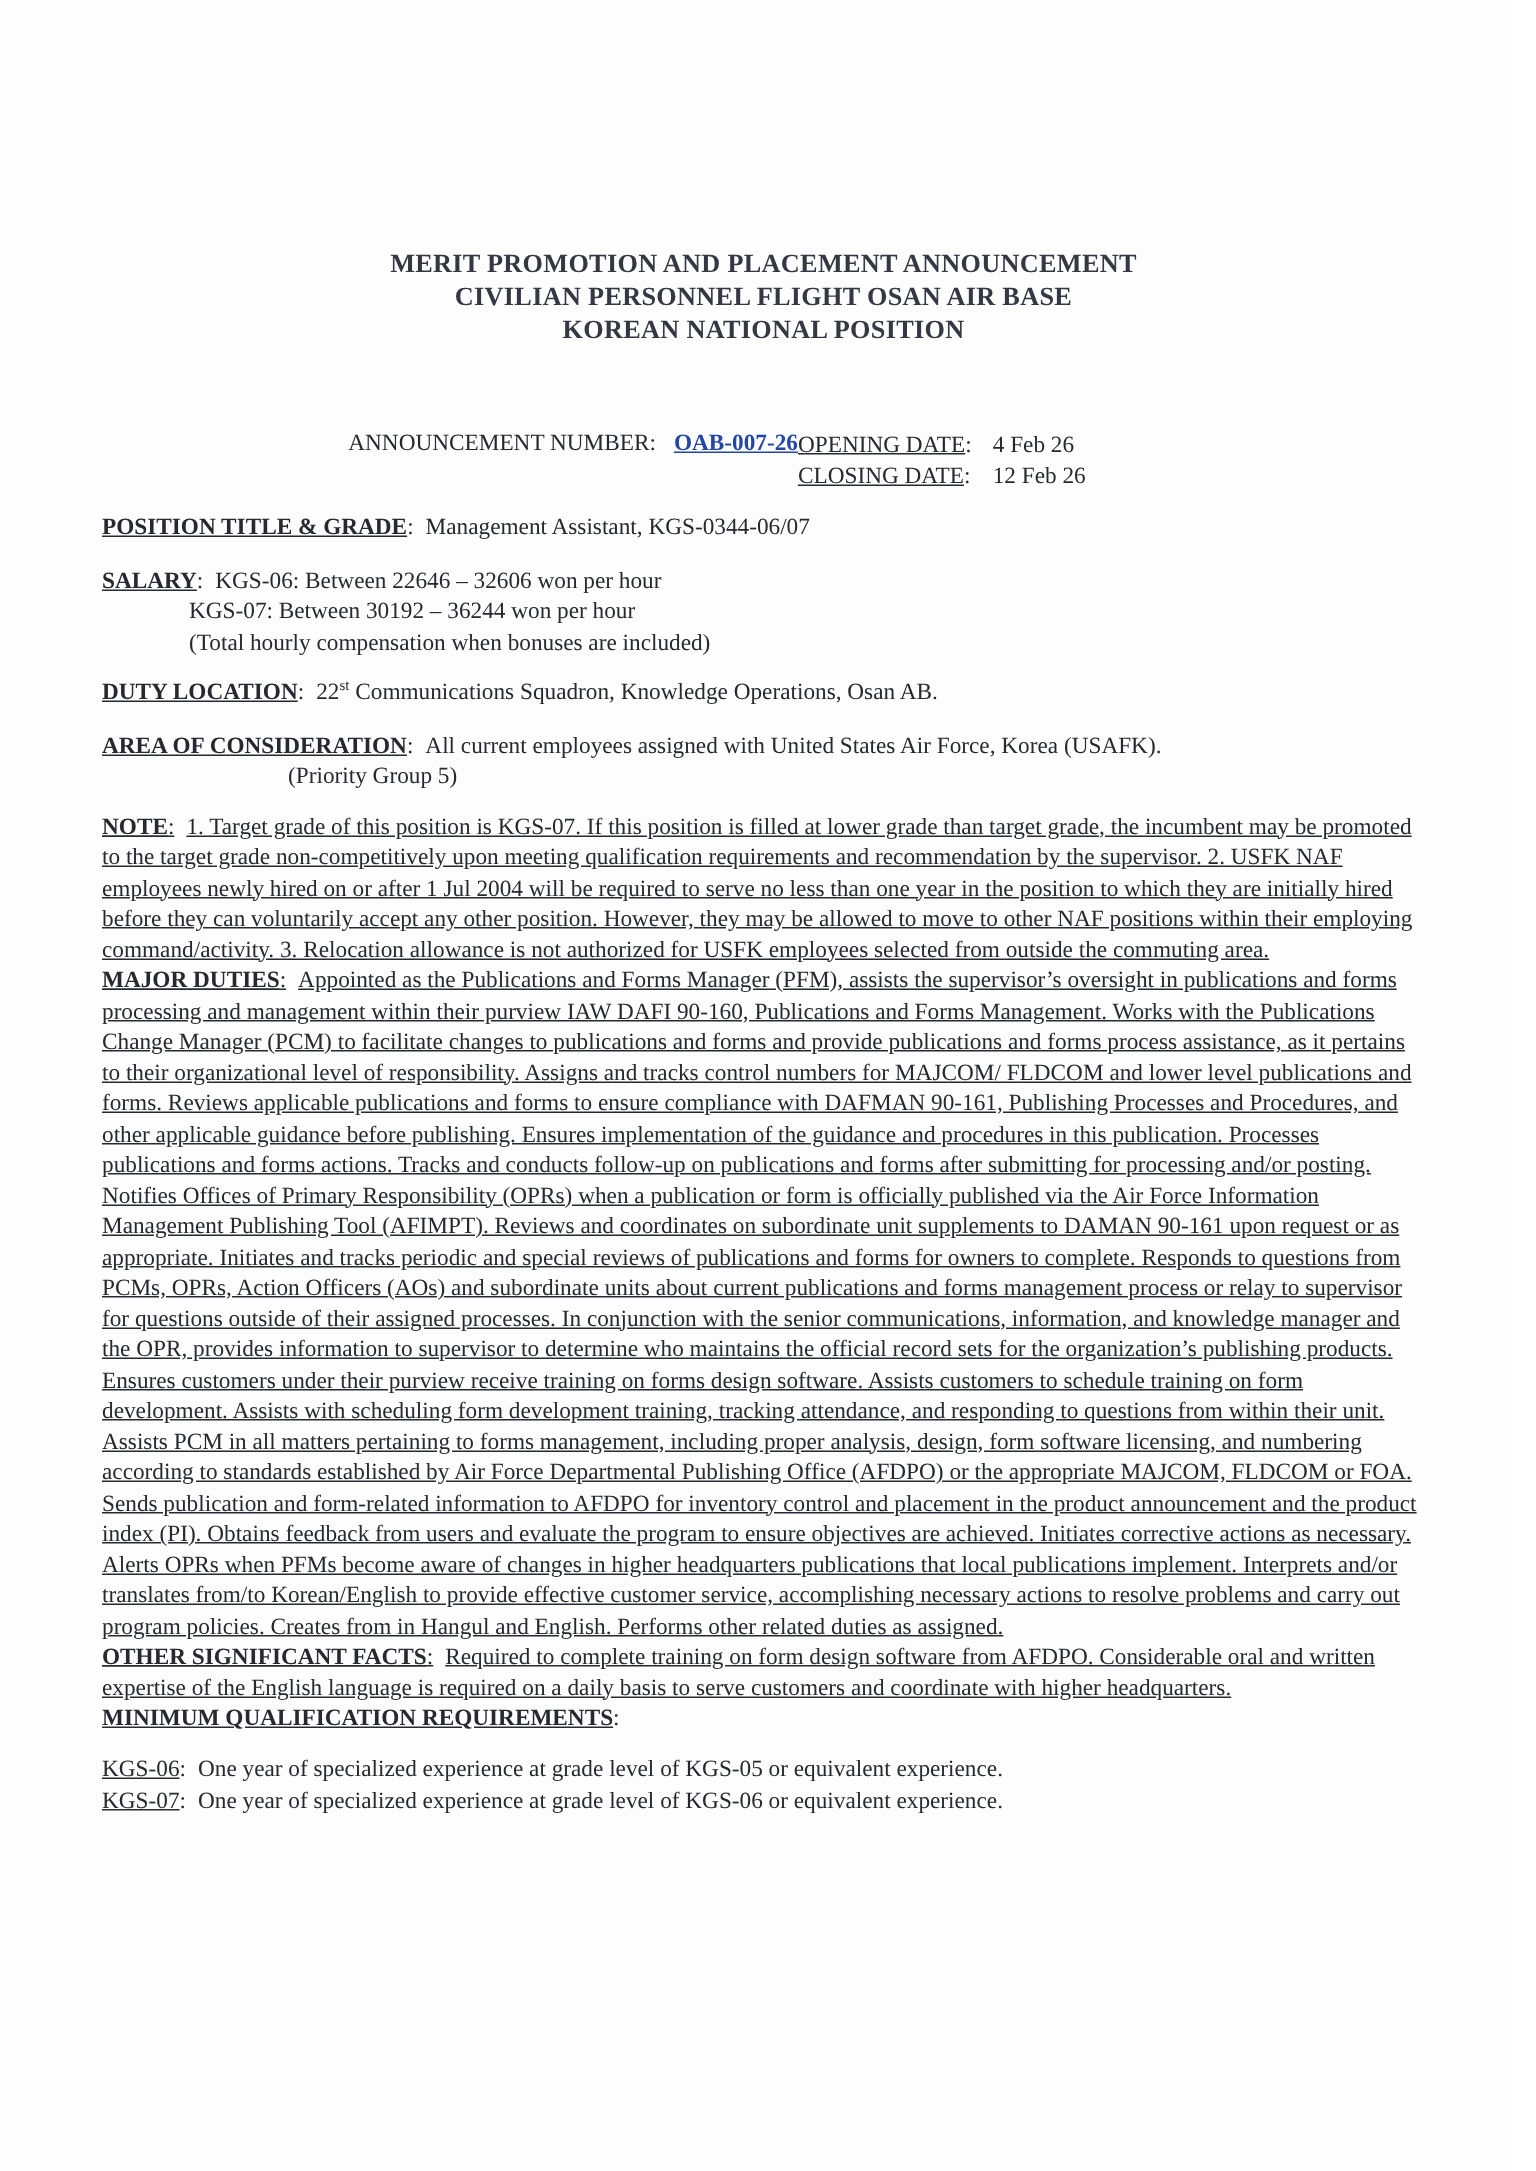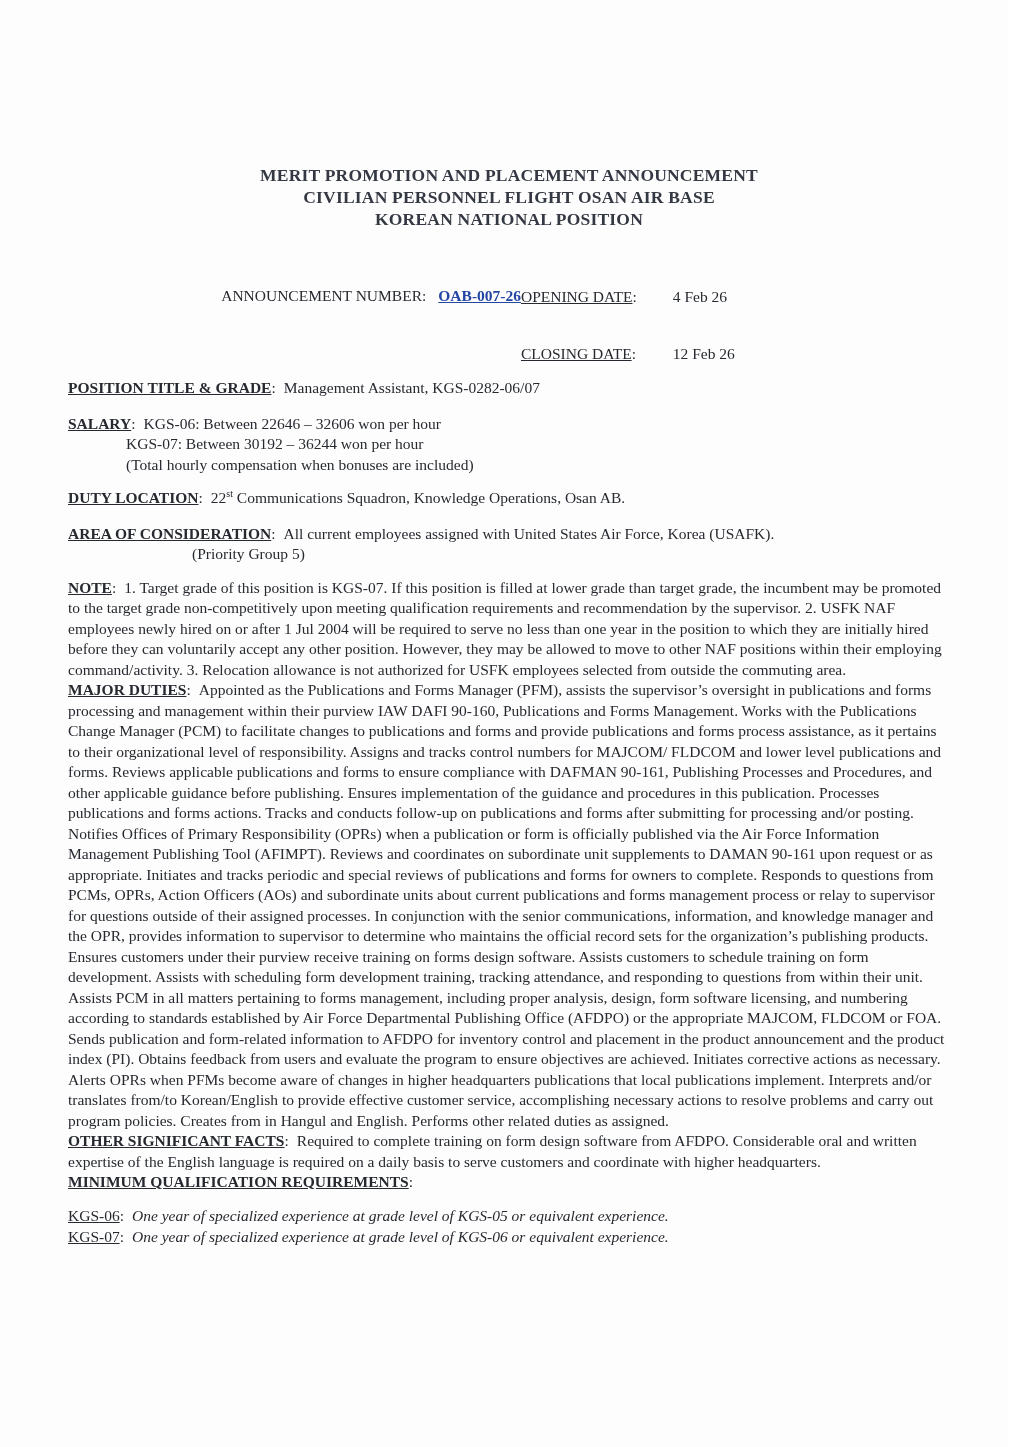--- a/index.html
+++ b/index.html
@@ -43,38 +43,37 @@
     text-decoration: underline;
     cursor: pointer;
   }
   .ann-right {
     display: grid;
     grid-template-columns: auto auto;
     column-gap: 14px;
     row-gap: 0px;
     margin-right: 62px;
     line-height: 21px;
-    gap: 36px;
   }
   .u { text-decoration: underline; }
   .lbl { font-weight: bold; text-decoration: underline; }
   .colon { margin-right: 8px; }
   .field { margin-bottom: 15px; }
   .salary-block { margin-bottom: 13px; }
   .salary-indent { padding-left: 58px; }
   .aoc-block { margin-bottom: 13px; }
   .aoc-line2 { padding-left: 124px; }
-  p.para { margin: 0; }
+  p.para { margin: 0; text-decoration: underline; }
   .para-note { margin-bottom: 21px; }
   .para-md { margin-bottom: 24px; }
   .para-osf { margin-bottom: 17px; }
   .minqual-row { margin-bottom: 12px; }
   .experience-row { margin-bottom: 21px; }
   .kgs-row { line-height: 21px; }
-  .kgs-row .kgs-val { margin-left: 8px; font-style: italic; }
+  .kgs-row .kgs-val { margin-left: 8px; }
   sup { font-size: 10px; line-height: 0; }
 </style>
 </head>
 <body>
 
 <div class="page">
 
   <div class="doc-title">
     <div>MERIT PROMOTION AND PLACEMENT ANNOUNCEMENT</div>
     <div>CIVILIAN PERSONNEL FLIGHT OSAN AIR BASE</div>
@@ -87,21 +86,21 @@
     </div>
     <div class="ann-right">
       <span><span class="u">OPENING DATE</span><span>:</span></span>
       <span>4 Feb 26</span>
       <span><span class="u">CLOSING DATE</span><span>:</span></span>
       <span>12 Feb 26</span>
     </div>
   </div>
 
   <div class="field">
-    <span class="lbl">POSITION TITLE &amp; GRADE</span><span class="colon">:</span><span>Management Assistant, KGS-0282-06/07</span>
+    <span class="lbl">POSITION TITLE &amp; GRADE</span><span class="colon">:</span><span>Management Assistant, KGS-0344-06/07</span>
   </div>
 
   <div class="salary-block">
     <div>
       <span class="lbl">SALARY</span><span class="colon">:</span><span>KGS-06:  Between 22646 – 32606 won per hour</span>
     </div>
     <div class="salary-indent">KGS-07:  Between 30192 – 36244 won per hour</div>
     <div class="salary-indent">(Total hourly compensation when bonuses are included)</div>
   </div>
 

